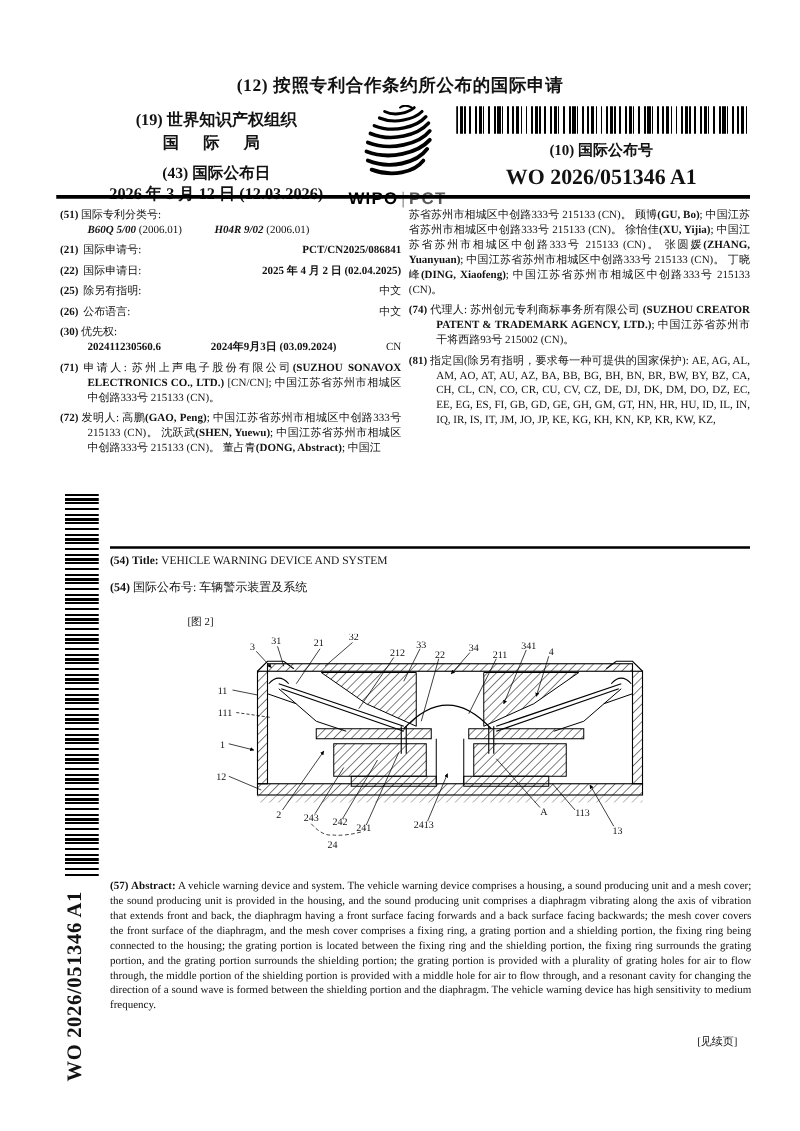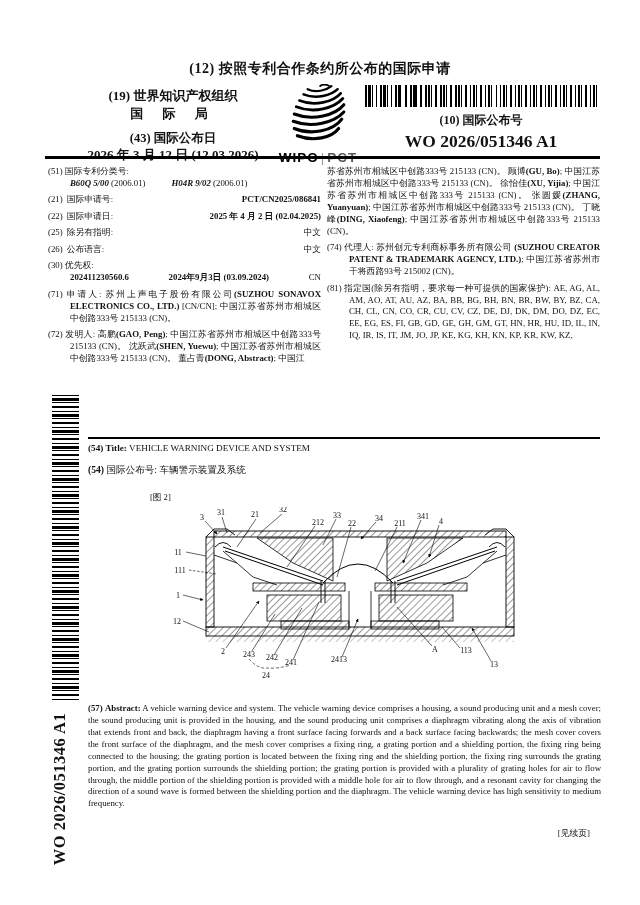--- a/index.html
+++ b/index.html
@@ -23,21 +23,21 @@
     background:repeating-linear-gradient(90deg,#000 0 1.5px,#fff 1.5px 3px,#000 3px 5.5px,#fff 5.5px 6.5px,#000 6.5px 7.5px,#fff 7.5px 10.5px,#000 10.5px 12px,#fff 12px 15px);}
   .pubno-block{position:absolute;left:362px;top:112px;width:238px;text-align:center;}
   .pubno-label{font-size:12px;font-weight:bold;}
   .pubno-value{font-size:17.5px;font-weight:bold;margin-top:2px;white-space:nowrap;}
   .rule-top{position:absolute;left:45px;top:156px;width:555px;height:3px;background:#000;}
   
   .col{position:absolute;top:166px;width:273px;font-size:8.8px;line-height:1.36;text-align:justify;}
   #col-left{left:48px;}
   #col-right{left:327px;}
   .field{margin:0 0 4.5px 0;}
-  .fnum{font-weight:normal;}
+  .fnum{font-weight:bold;}
   .kv{display:flex;white-space:nowrap;}
   .kv .flabel{margin-left:4px;}
   .kv .kvval{margin-left:auto;font-weight:bold;}
   .kv .kvval.plain{font-weight:normal;}
   .indent{padding-left:22px;}
   .ipc{display:flex;gap:26px;}
   .ipc i{font-weight:bold;}
   .prio{display:flex;justify-content:space-between;}
   .prio b{font-weight:bold;}
   .para{text-indent:-22px;padding-left:22px;margin:0 0 4.5px 0;}

